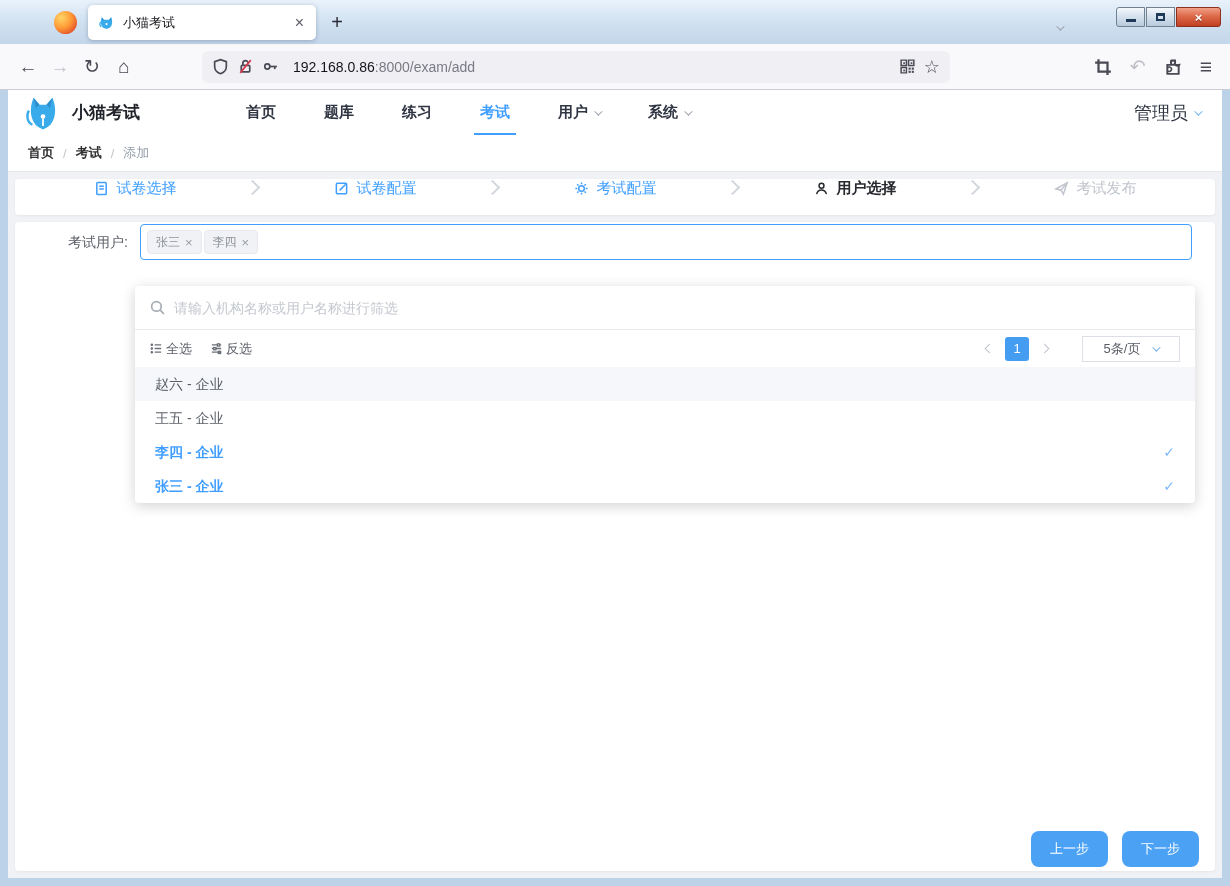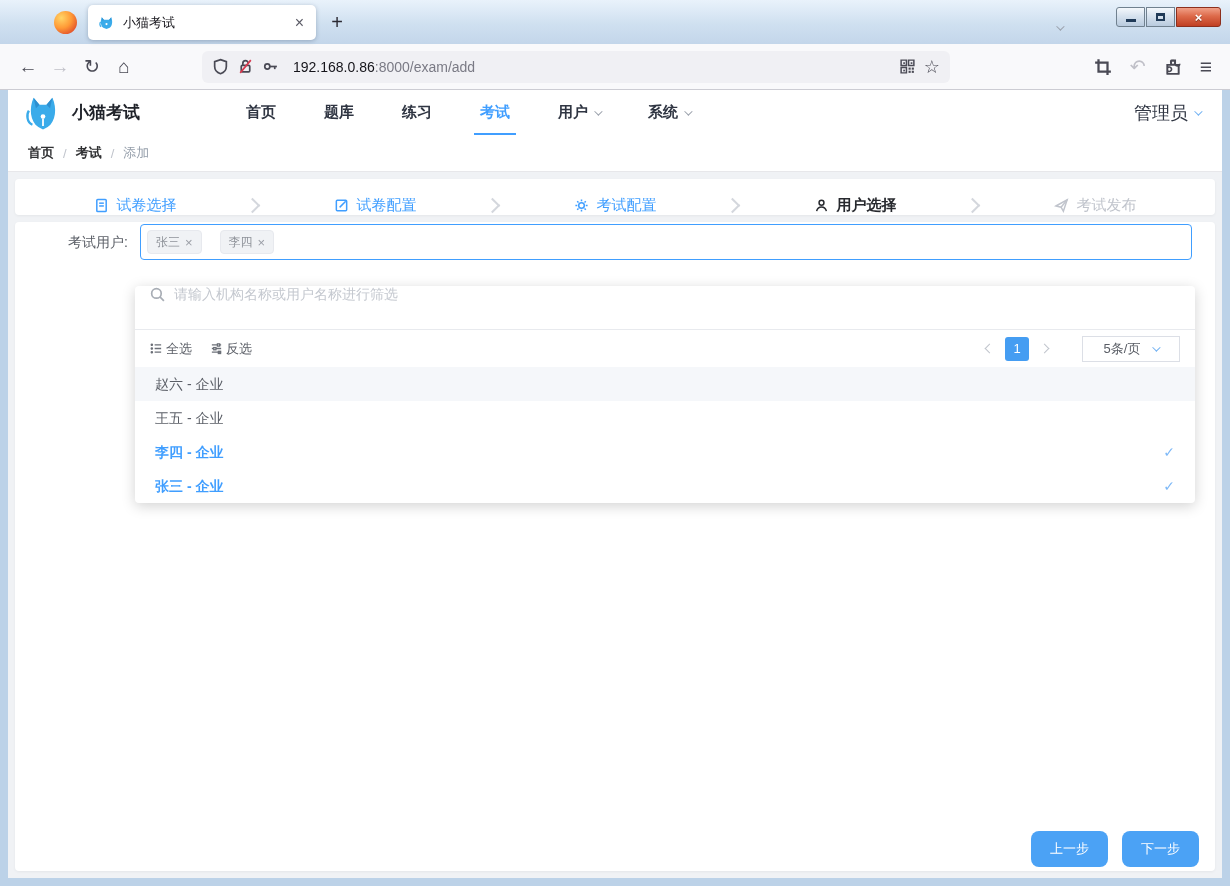--- a/index.html
+++ b/index.html
@@ -57,47 +57,47 @@
   .admin { margin-left:auto; font-size:18px; color:#2f3542; display:flex; align-items:center; gap:6px; padding-right:6px; }
 
   .breadcrumb { height:37px; background:#fff; border-bottom:1px solid #e7e7ea; display:flex;
     align-items:center; padding:0 20px; font-size:13px; }
   .bc-link { font-weight:bold; color:#303133; }
   .bc-sep { color:#c0c4cc; margin:0 9px; }
   .bc-cur { color:#97a0ac; }
 
   .page { flex:1; padding:7px; display:flex; flex-direction:column; }
   .steps-card { height:36px; background:#fff; border-radius:4px; box-shadow:0 1px 3px rgba(0,0,0,.05);
-    display:flex; align-items:flex-end; margin-bottom:7px; }
+    display:flex; align-items:flex-start; margin-bottom:7px; }
   .step { flex:1; display:flex; align-items:center; justify-content:center; gap:8px; font-size:15px; }
   .step.done { color:#409EFF; }
   .step.current { color:#27292e; font-weight:bold; }
   .step.wait { color:#c0c4cc; }
   .step-sep { width:0; color:#d4d7dd; position:relative; }
   .chev { display:inline-block; border-right:2px solid currentColor; border-bottom:2px solid currentColor; }
   .chev.big { width:11px; height:11px; transform:rotate(-45deg); margin-left:-8px; }
   .chev.sm { width:6px; height:6px; transform:rotate(45deg) translateY(-2px); border-width:1.5px; color:#9aa0ab; }
   .chev.blue { color:#6fb0f2; }
   .chev.left { width:7px; height:7px; transform:rotate(135deg); border-width:1.5px; }
   .chev.right { width:7px; height:7px; transform:rotate(-45deg); border-width:1.5px; }
 
   .main-card { flex:1; background:#fff; border-radius:4px; box-shadow:0 1px 3px rgba(0,0,0,.05);
     position:relative; }
   .form-row { position:absolute; top:2px; left:0; right:0; display:flex; }
   .form-label { width:125px; text-align:right; padding-right:12px; font-size:14px; color:#5a5e66;
     line-height:36px; }
   .sel-input { flex:1; margin-right:23px; min-height:36px; border:1px solid #409EFF; border-radius:4px;
-    display:flex; align-items:center; padding:0 6px; gap:18px; background:#fff; }
+    display:flex; align-items:center; padding:0 6px; gap:2px; background:#fff; }
   .tag { background:#f0f2f5; border:1px solid #e7e9ee; border-radius:4px; height:24px; display:flex;
     align-items:center; padding:0 8px; font-size:12px; color:#8f939a; gap:5px; }
   .tag .x { color:#9a9ea6; font-size:13px; }
 
   .dropdown { position:absolute; top:64px; left:120px; right:20px; background:#fff; border-radius:4px;
     box-shadow:0 3px 14px rgba(0,0,0,.18); z-index:5; overflow:hidden; }
-  .dd-search { height:44px; border-bottom:1px solid #e8eaee; display:flex; align-items:flex-start; padding:0 14px; gap:8px; }
+  .dd-search { height:44px; border-bottom:1px solid #e8eaee; display:flex; align-items:center; padding:0 14px; gap:8px; }
   .dd-search input { border:none; outline:none; flex:1; font-size:14px; color:#333;
     font-family:"Liberation Sans",sans-serif; }
   .dd-search input::placeholder { color:#c4c8cf; }
   .dd-tools { height:37px; display:flex; align-items:center; padding:0 15px; font-size:13px; color:#5a5e66; }
   .dd-linkbtn { display:flex; align-items:center; gap:3px; margin-right:18px; }
   .pager { margin-left:auto; display:flex; align-items:center; gap:12px; color:#c0c4cc; }
   .pg-num { width:24px; height:24px; background:#459df2; color:#fff; border-radius:3px; text-align:center;
     line-height:24px; font-size:13px; }
   .pg-size { width:98px; height:26px; border:1px solid #dcdfe6; border-radius:0; display:flex;
     align-items:center; justify-content:center; gap:12px; font-size:13px; color:#5a5e66; }

